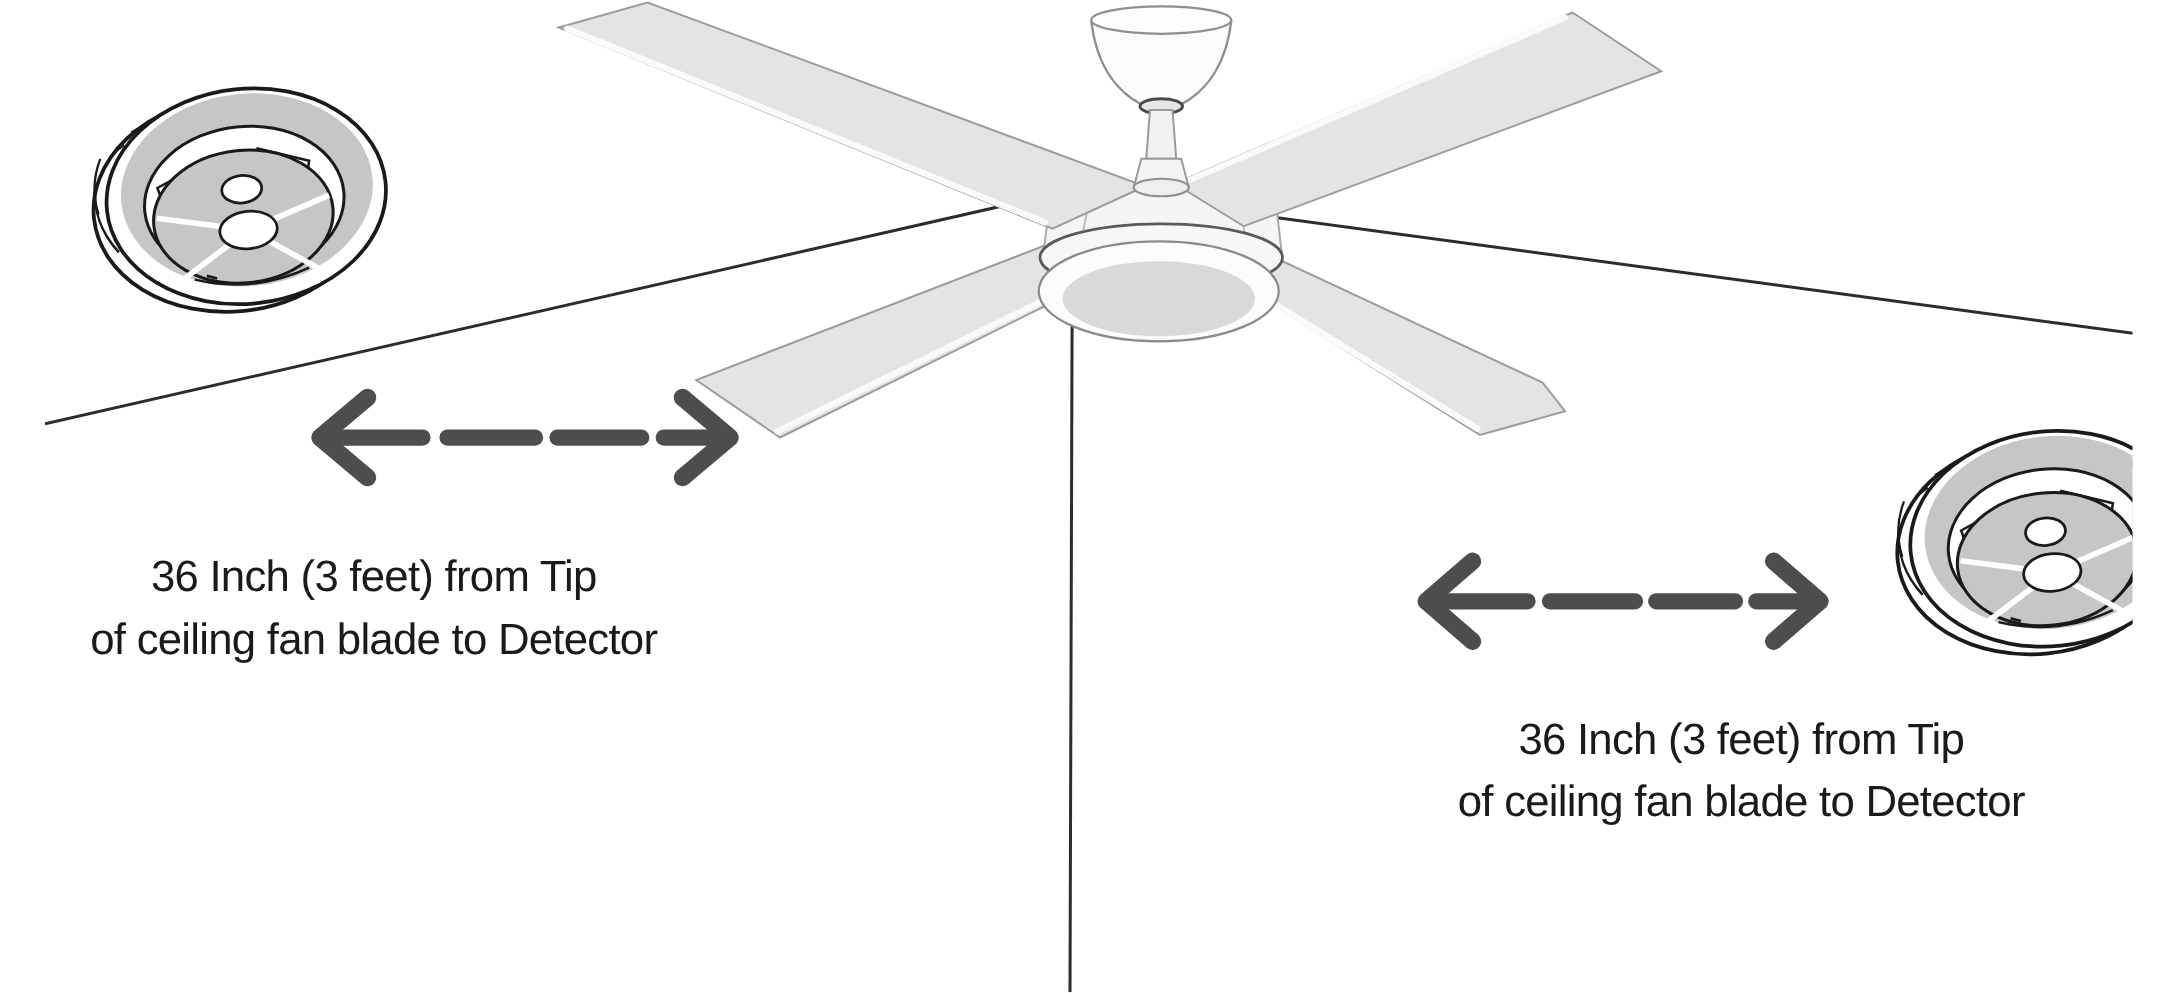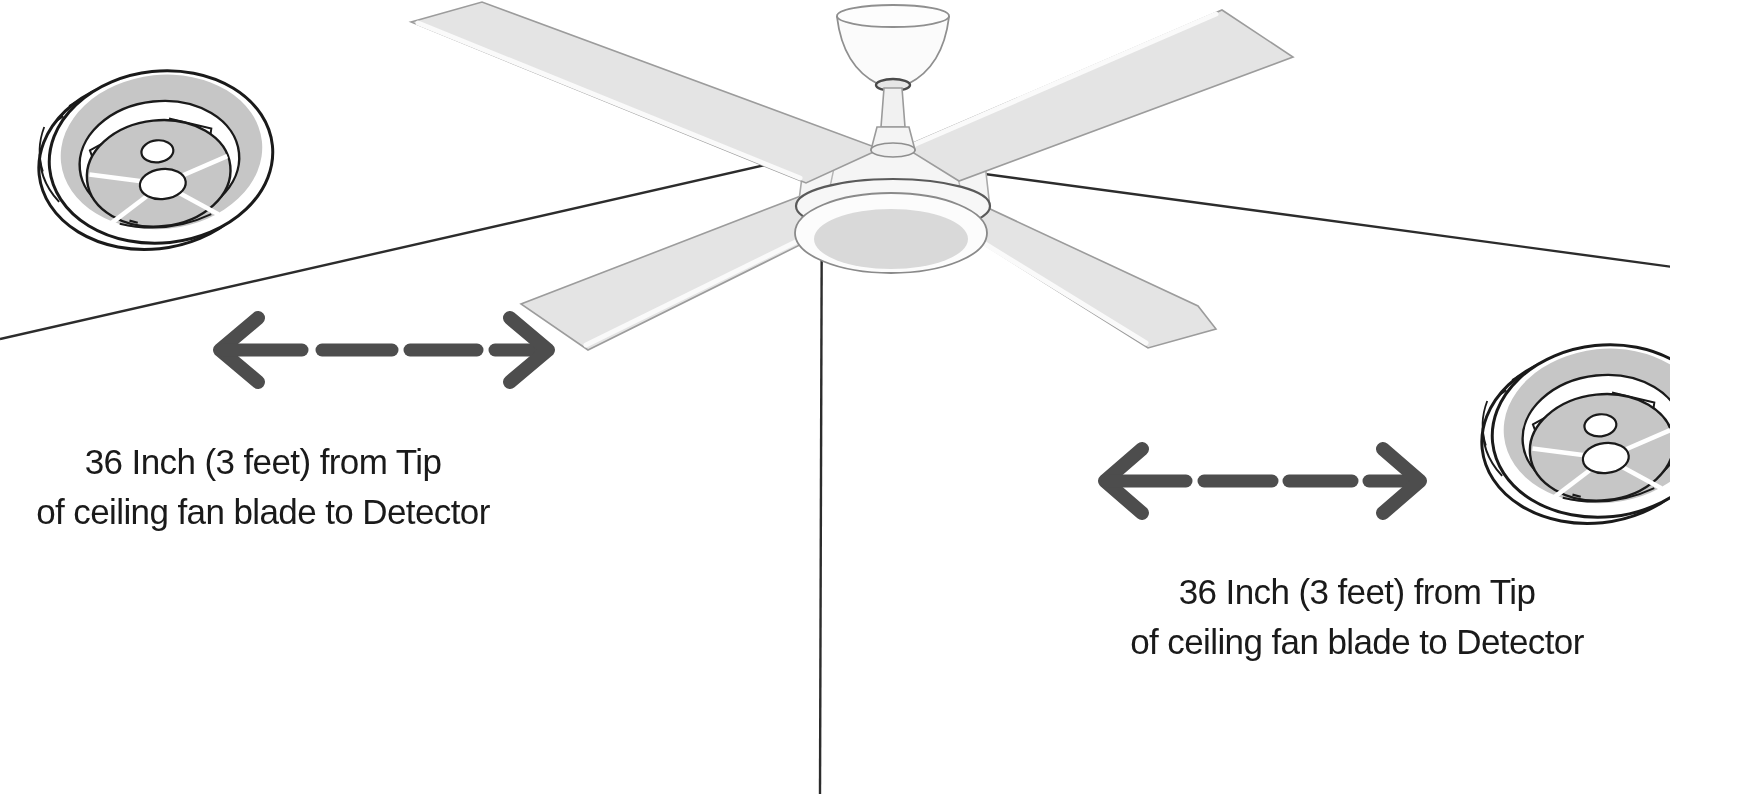--- a/index.html
+++ b/index.html
@@ -3,20 +3,21 @@
 <meta charset="utf-8">
 <style>
   html, body { margin: 0; padding: 0; background: #fff; }
   .stage {
     position: relative;
     width: 1670px;
     height: 794px;
     background: var(--background, #fff);
     overflow: hidden;
     font-family: "Liberation Sans", "DejaVu Sans", sans-serif;
+    margin-left: 36px;
   }
   .stage svg { position: absolute; left: 0; top: 0; }
 
   
   .edge { stroke: var(--edge-line, #2c2c2c); stroke-width: 2.4; }
 
   
   .blade { fill: var(--blade-fill, #e4e4e4); stroke: var(--blade-edge, #9c9c9c); stroke-width: 1.6; }
   .blade-hl { stroke: #fafafa; stroke-width: 5; fill: none; stroke-linecap: round; }
   .fanline { stroke: #b5b5b5; stroke-width: 1.4; fill: none; }

